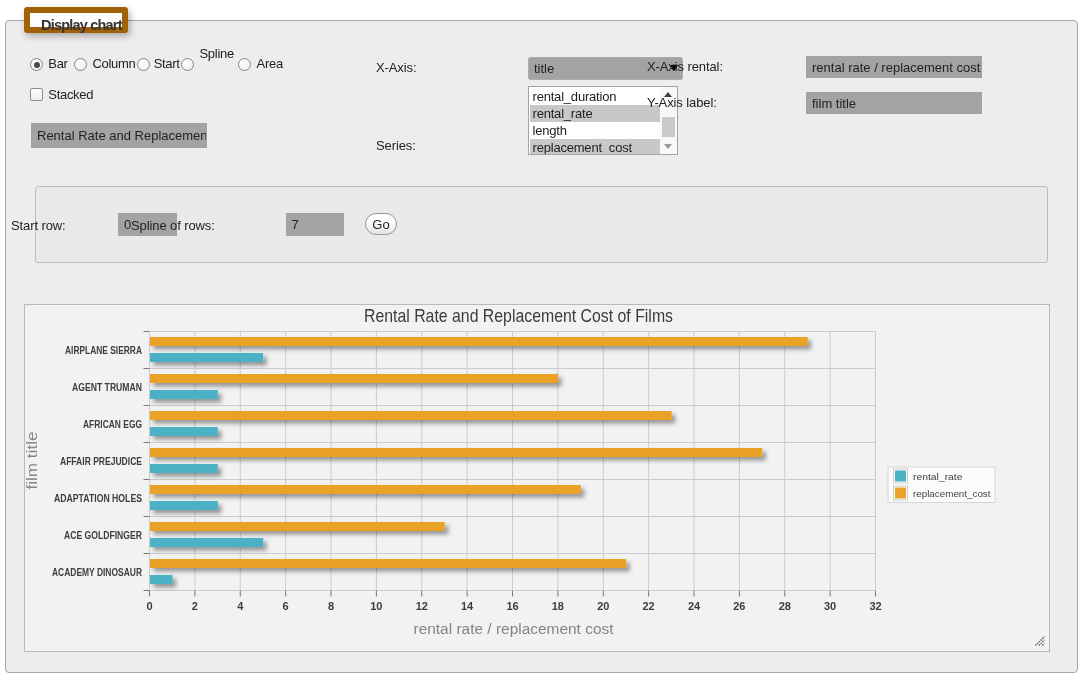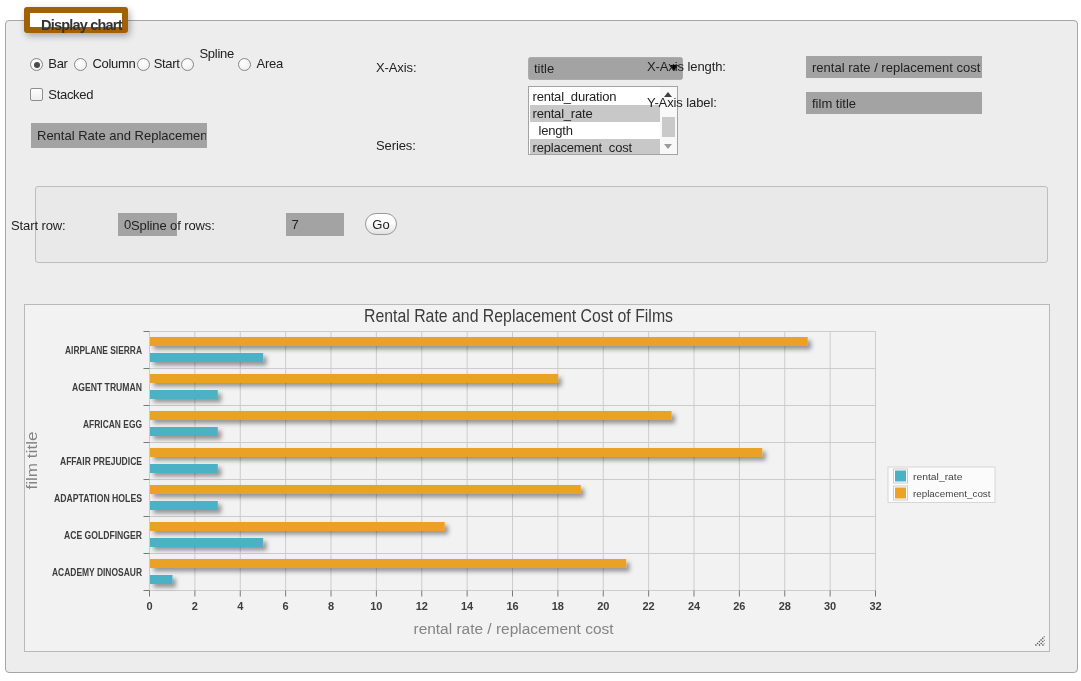--- a/index.html
+++ b/index.html
@@ -36,31 +36,31 @@
 
 <div class="inp" style="left:31px;top:123px;width:176px;height:25px">Rental Rate and Replacement Cost of Films</div>
 
 <div class="rlab" style="left:376px;top:60px;width:150px">X-Axis:</div>
 <div class="inp" style="left:528px;top:57px;width:155px;height:23px;border-radius:2.5px;border-color:#ababab">title</div>
 <div class="abs" style="left:670px;top:64.5px;width:0;height:0;border-left:4.5px solid transparent;border-right:4.5px solid transparent;border-top:6px solid #000"></div>
 
 <div class="abs" style="left:527.5px;top:86px;width:150px;height:69px;background:#fff;border:1px solid #a3a3a3;overflow:hidden">
   <div style="position:absolute;left:1px;top:0.5px;width:131px;height:19px;font-size:13px;letter-spacing:-0.2px;color:#222;padding-left:3px;line-height:17px">rental_duration</div>
   <div style="position:absolute;left:1px;top:17.75px;width:131px;height:17.25px;background:#c8c8c8;font-size:13px;letter-spacing:-0.2px;color:#222;padding-left:3px;line-height:17px">rental_rate</div>
-  <div style="position:absolute;left:1px;top:35px;width:131px;height:17.25px;font-size:13px;letter-spacing:-0.2px;color:#222;padding-left:9px;line-height:17px">length</div>
+  <div style="position:absolute;left:1px;top:35px;width:131px;height:17.25px;font-size:13px;letter-spacing:-0.2px;color:#222;padding-left:3px;line-height:17px">length</div>
   <div style="position:absolute;left:1px;top:52.25px;width:131px;height:17.25px;background:#c8c8c8;font-size:13px;letter-spacing:-0.2px;color:#222;padding-left:3px;line-height:17px">replacement_cost</div>
 
   <div style="position:absolute;right:0;top:0;width:17px;height:67px;background:#f8f8f8"></div>
   <div style="position:absolute;right:4.5px;top:5px;width:0;height:0;border-left:4px solid transparent;border-right:4px solid transparent;border-bottom:5px solid #404040"></div>
   <div style="position:absolute;right:2px;top:30px;width:13px;height:20px;background:#c9c9c9"></div>
   <div style="position:absolute;right:4.5px;bottom:5px;width:0;height:0;border-left:4px solid transparent;border-right:4px solid transparent;border-top:5px solid #9a9a9a"></div>
 </div>
 <div class="rlab" style="left:376px;top:138px;width:150px">Series:</div>
 
-<div class="rlab" style="left:647px;top:59px;width:150px">X-Axis length:</div>
+<div class="rlab" style="left:647px;top:59px;width:150px">X-Axis rental:</div>
 <div class="inp" style="left:806px;top:56px;width:176px;height:22px">rental rate / replacement cost</div>
 <div class="rlab" style="left:647px;top:95px;width:150px">Y-Axis label:</div>
 <div class="inp" style="left:806px;top:92px;width:176px;height:22px">film title</div>
 
 <div class="abs" style="left:35px;top:186px;width:1013px;height:76.5px;border:1px solid #bdbdbd;border-radius:3px;background:#e9e9e9"></div>
 <div class="rlab" style="left:11px;top:217.5px;width:100px">Start row:</div>
 <div class="inp" style="left:118px;top:213px;width:59px;height:23px">0</div>
 <div class="rlab" style="left:131px;top:217.5px;width:150px">Spline of rows:</div>
 <div class="inp" style="left:285.5px;top:213px;width:58.5px;height:23px">7</div>
 <div class="abs" style="left:365px;top:213px;width:32px;height:22px;border:1px solid #999;border-radius:11px;

